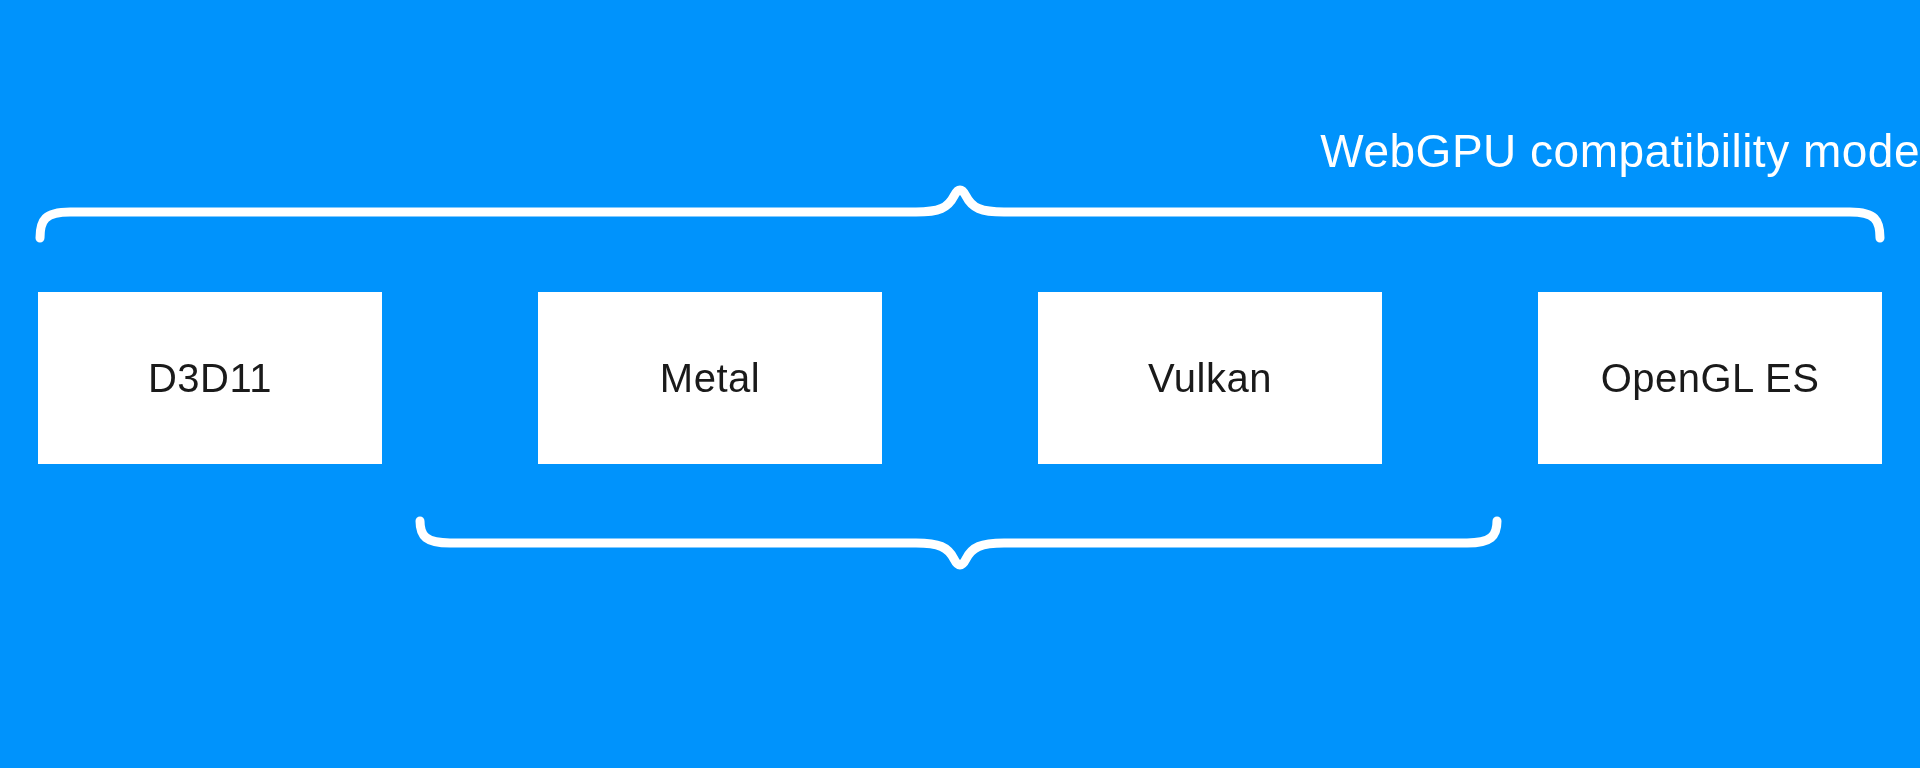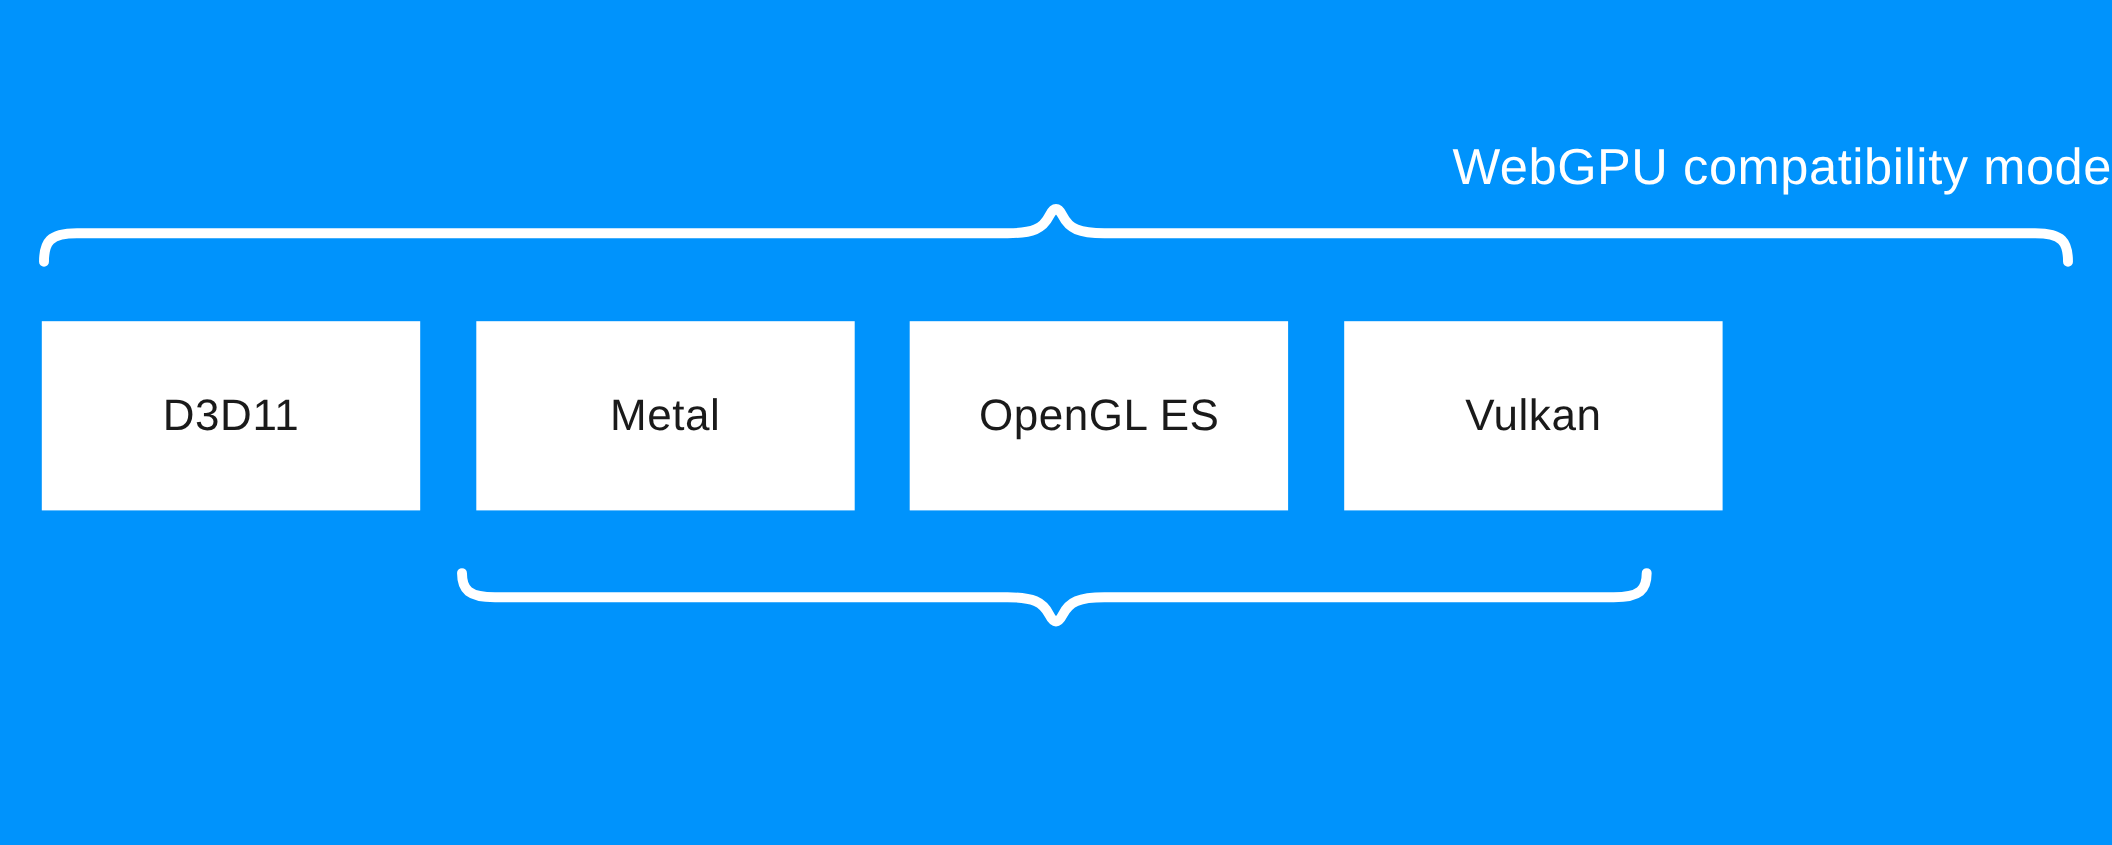--- a/index.html
+++ b/index.html
@@ -45,21 +45,21 @@
     fill: none;
     stroke: var(--brace);
     stroke-width: 9;
     stroke-linecap: round;
     stroke-linejoin: round;
   }
   .boxes {
     position: absolute;
     left: 38px;
     top: 292px;
-    width: 1528px;
+    width: 1844px;
     height: 172px;
     display: flex;
     justify-content: space-between;
   }
   .box {
     width: 344px;
     height: 172px;
     background: var(--box-bg);
     display: flex;
     align-items: center;
@@ -100,21 +100,21 @@
   </svg>
 
   <div class="boxes">
     <div class="box">
       <span>D3D11</span>
     </div>
     <div class="box">
       <span>Metal</span>
     </div>
     <div class="box">
-      <span>OpenGL ES</span>
+      <span>Vulkan</span>
     </div>
     <div class="box">
-      <span>Vulkan</span>
+      <span>OpenGL ES</span>
     </div>
   </div>
 
 
 </div>
 
 </body></html>

